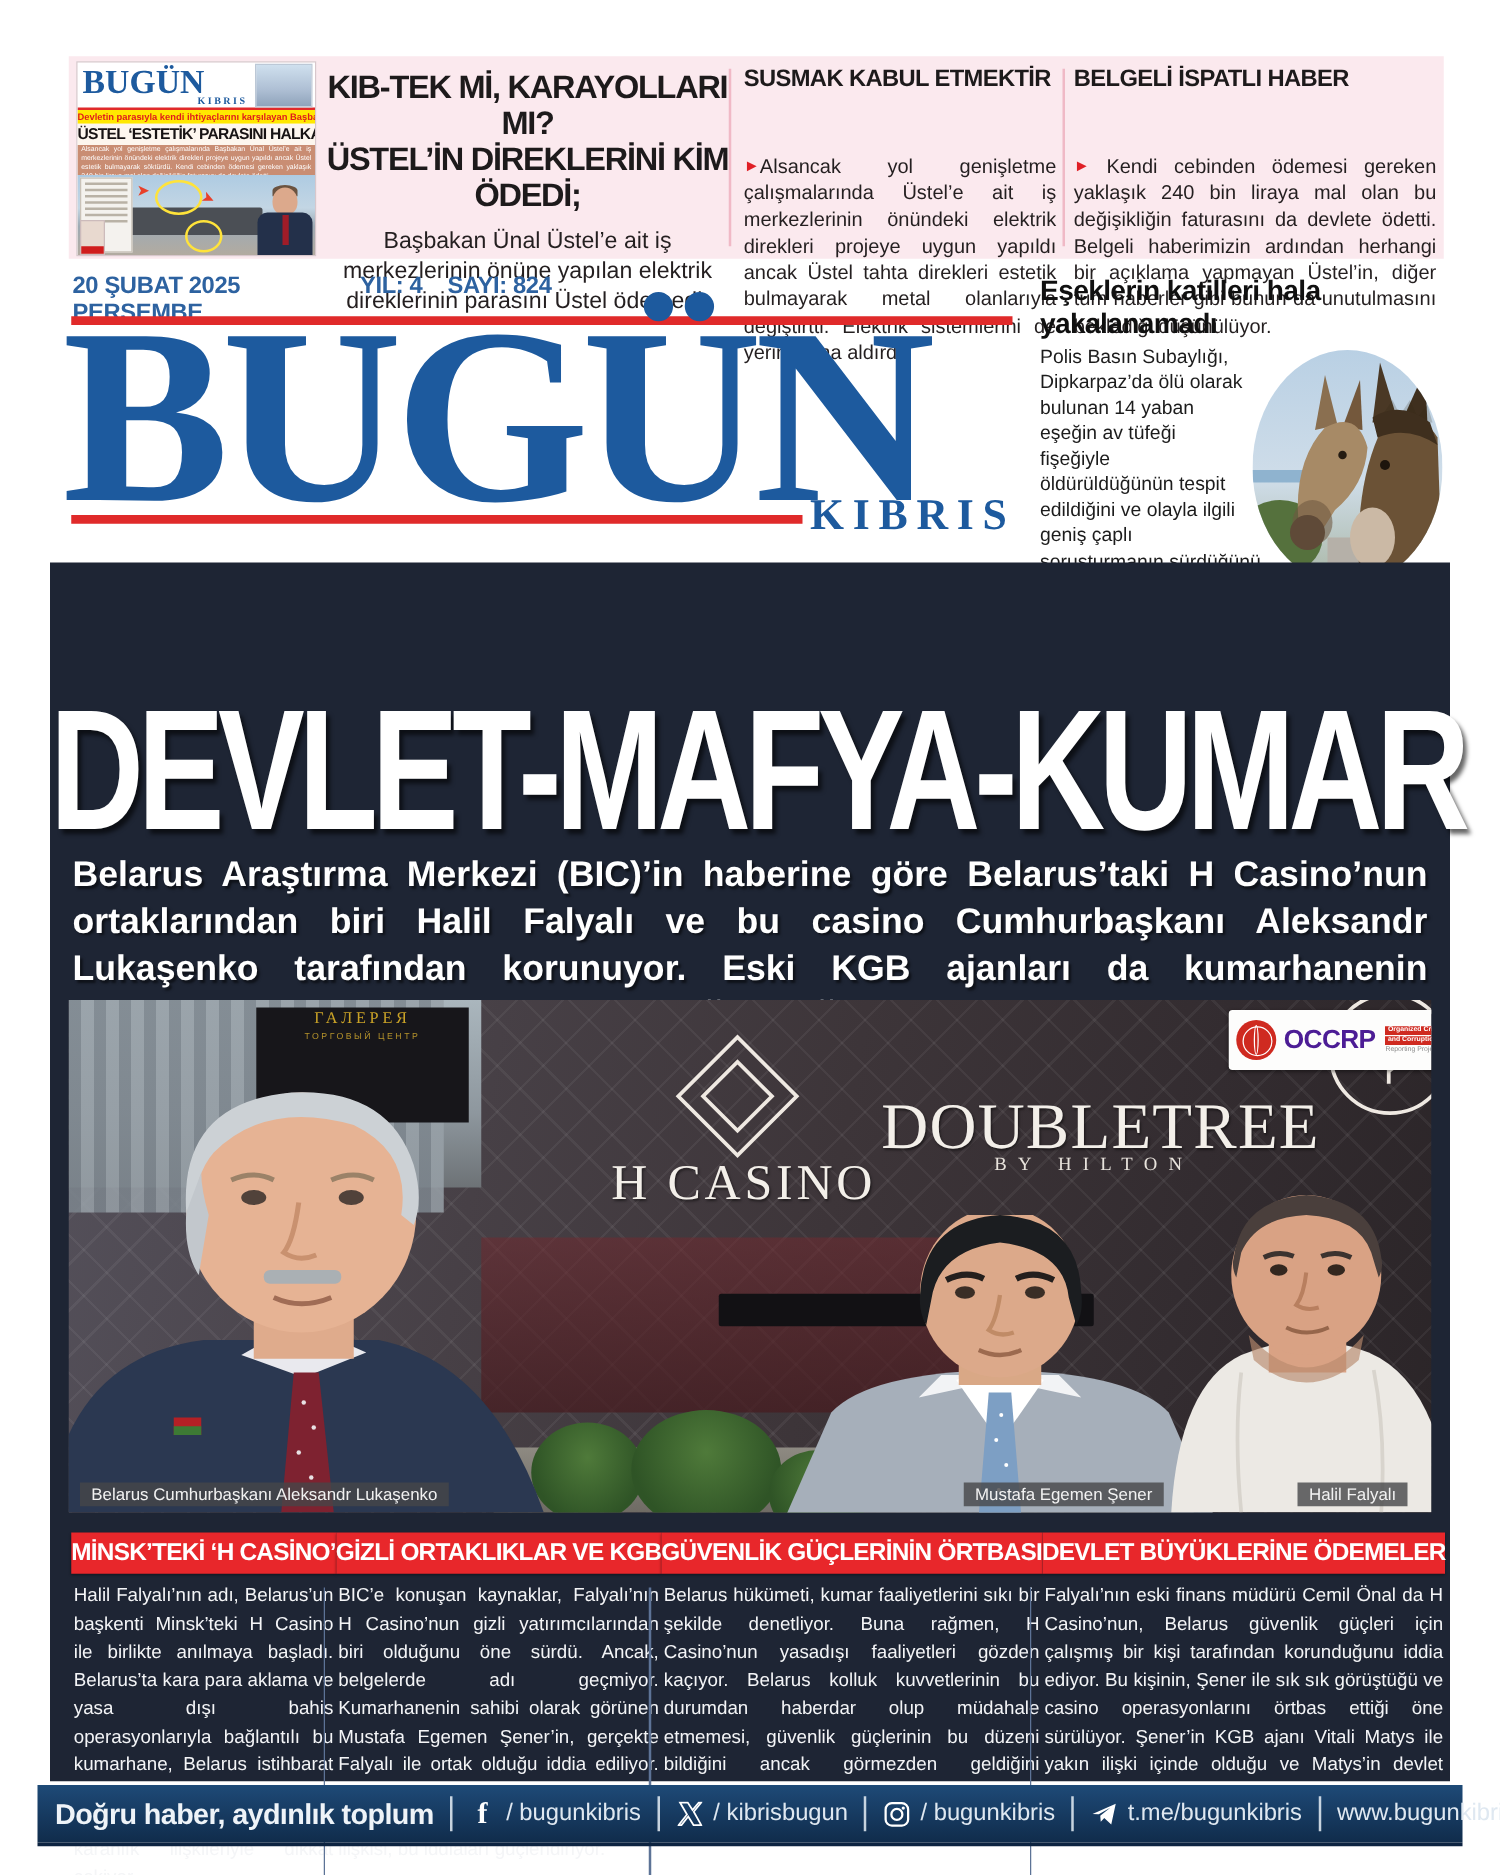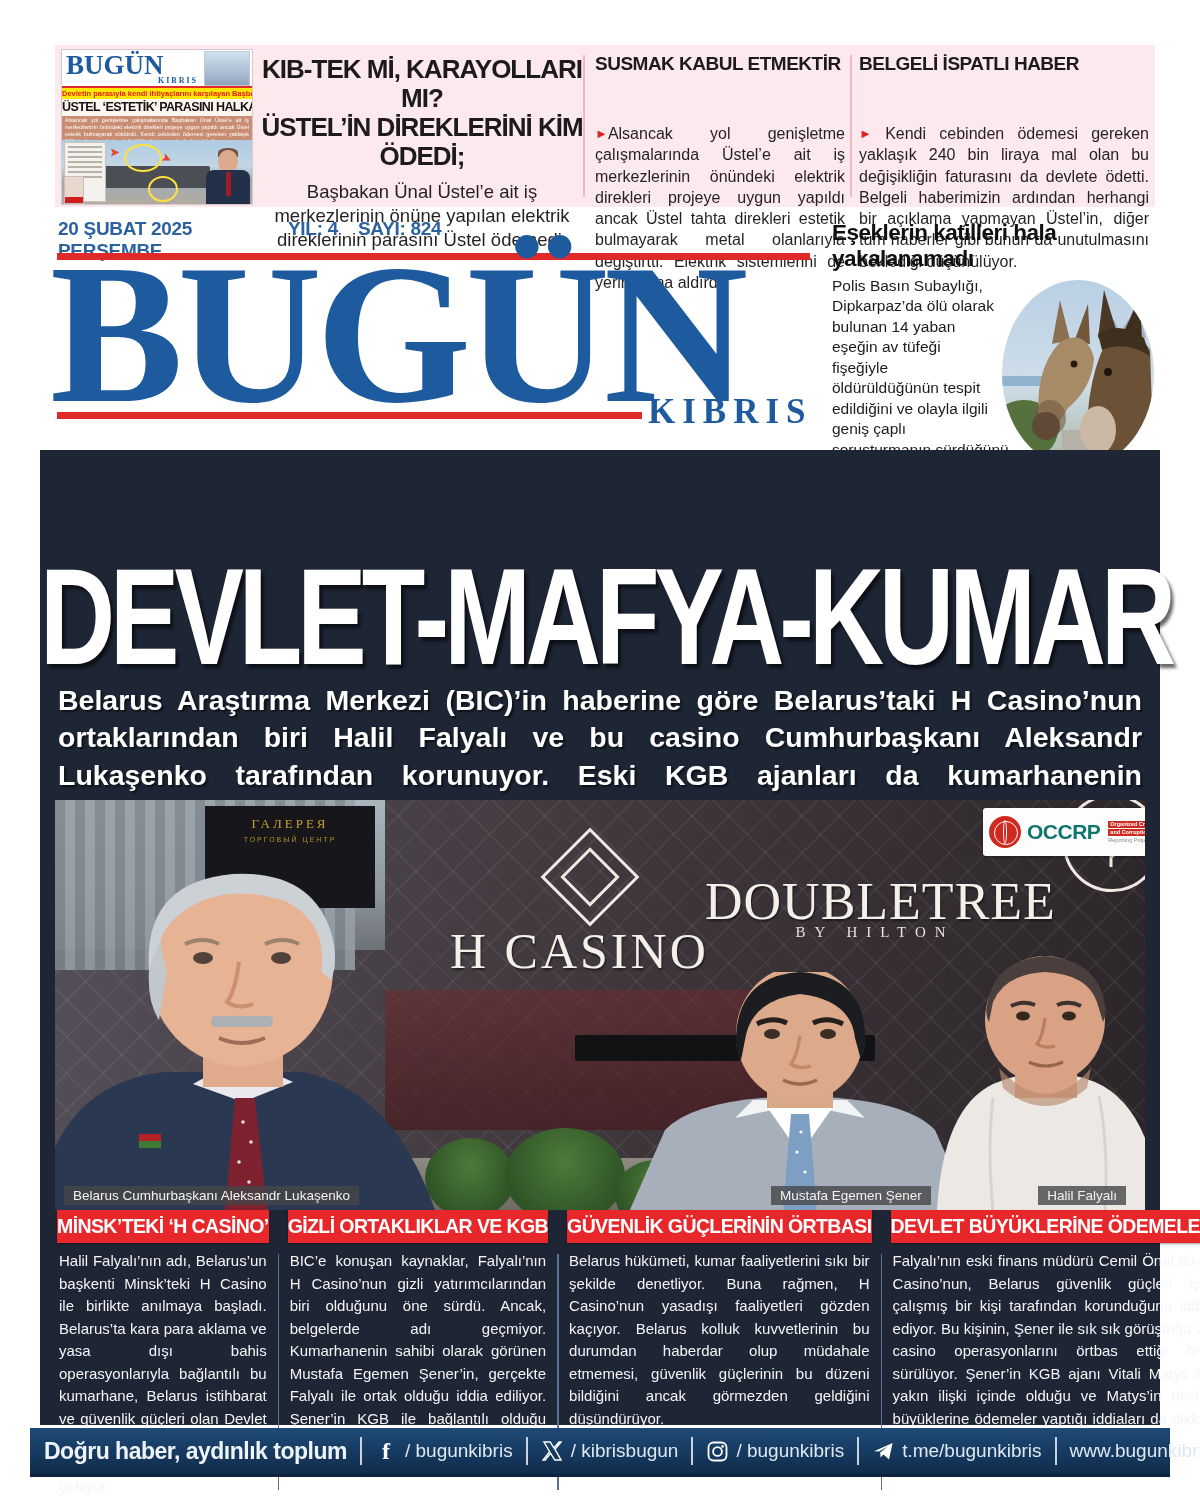--- a/index.html
+++ b/index.html
@@ -64,48 +64,48 @@
   .subhead{left:30px;top:196px;width:1060px;text-align:center;color:#fff;font-weight:bold;font-size:28.5px;text-shadow:2px 2px 2px rgba(0,0,0,.55);}
   .lede{left:18px;top:232px;width:1084px;color:#fff;font-weight:bold;font-size:28.5px;line-height:1.31;text-align:justify;text-align-last:center;text-shadow:2px 2px 2px rgba(0,0,0,.55);}
 
   
   .photo{left:15px;top:350px;width:1090px;height:410px;background:
       repeating-linear-gradient(45deg,rgba(255,255,255,0.05) 0 2px,transparent 2px 26px),
       repeating-linear-gradient(-45deg,rgba(255,255,255,0.05) 0 2px,transparent 2px 26px),
       linear-gradient(100deg,#54505a 0%,#474046 30%,#3d3539 55%,#332c30 80%,#2b2528 100%);overflow:hidden;}
   .ph-sky{position:absolute;left:0;top:0;width:330px;height:150px;background:linear-gradient(180deg,#aab6bd 0%,#8e979e 60%,#6d7276 100%);}
   .ph-glass{position:absolute;left:0;top:0;width:300px;height:170px;background:repeating-linear-gradient(90deg,#7d868e 0 10px,#98a1a8 10px 20px);opacity:.85;}
-  .ph-galleria{position:absolute;left:150px;top:6px;width:170px;height:92px;background:#17161a;color:#c9a227;text-align:center;padding-top:10px;}
+  .ph-galleria{position:absolute;left:150px;top:6px;width:170px;height:92px;background:#17161a;color:#c9a227;text-align:center;}
   .ph-galleria .g1{font-family:"Liberation Serif",serif;font-size:13px;letter-spacing:3px;}
   .ph-galleria .g2{font-size:7px;letter-spacing:2px;margin-top:4px;color:#b3912b;}
   .ph-maroon{position:absolute;left:330px;top:190px;width:420px;height:140px;background:linear-gradient(180deg,rgba(112,42,48,.55),rgba(70,28,32,.75));}
   .ph-canopy{position:absolute;left:520px;top:235px;width:300px;height:26px;background:#121114;border-radius:2px;}
   .ph-green{position:absolute;background:radial-gradient(ellipse at 50% 35%,#4f7a3a,#2f5426 70%);border-radius:50%;}
   .ph-drive{position:absolute;left:340px;bottom:0;width:560px;height:52px;background:linear-gradient(180deg,#8e8a82,#6f6b64);}
   .diamond-logo{position:absolute;left:500px;top:42px;width:64px;height:64px;border:3px solid #efe9e2;transform:rotate(45deg);display:flex;align-items:center;justify-content:center;}
   .diamond-logo i{display:block;width:36px;height:36px;border:3px solid #efe9e2;}
-  .sign-casino{position:absolute;left:395px;top:122px;width:290px;font-family:"Liberation Serif",serif;font-size:50px;color:#f3efe9;letter-spacing:3px;text-shadow:1px 2px 2px rgba(0,0,0,.5);}
+  .sign-casino{position:absolute;left:395px;top:122px;width:290px;text-align:center;font-family:"Liberation Serif",serif;font-size:40px;color:#f3efe9;letter-spacing:3px;text-shadow:1px 2px 2px rgba(0,0,0,.5);}
   .sign-dt{position:absolute;left:650px;top:72px;width:330px;text-align:center;font-family:"Liberation Serif",serif;font-size:52px;color:#f3efe9;letter-spacing:1px;text-shadow:1px 2px 2px rgba(0,0,0,.5);}
   .sign-bh{position:absolute;left:700px;top:124px;width:240px;text-align:center;font-family:"Liberation Serif",serif;font-size:15px;color:#e8e3dc;letter-spacing:9px;}
   .tree-circle{position:absolute;left:1008px;top:-6px;width:92px;height:92px;border:3px solid #efe9e2;border-radius:50%;overflow:hidden;}
   .tree-circle svg{position:absolute;left:8px;top:10px;}
   .occrp{position:absolute;left:928px;top:8px;width:166px;height:48px;background:#fdfdfc;border-radius:3px;box-shadow:0 1px 3px rgba(0,0,0,.4);display:flex;align-items:center;padding:0 6px;box-sizing:border-box;}
   .occrp-globe{width:32px;height:32px;border-radius:50%;background:#cf2a20;position:relative;flex:0 0 auto;}
   .occrp-globe::before{content:"";position:absolute;left:5px;top:5px;width:22px;height:22px;border:1.5px solid #fff;border-radius:50%;}
   .occrp-globe::after{content:"";position:absolute;left:14px;top:4px;width:4px;height:24px;border:1.5px solid #fff;border-radius:50%;box-sizing:border-box;}
-  .occrp-name{font-weight:bold;font-size:21px;color:#0f766e;margin:0 4px 0 6px;letter-spacing:-0.5px;}
+  .occrp-name{font-weight:bold;font-size:21px;color:#4c1d95;margin:0 4px 0 6px;letter-spacing:-0.5px;}
   .occrp-bar{width:3px;height:30px;background:#cf2a20;margin-right:4px;}
   .occrp-tag{display:flex;flex-direction:column;gap:1px;}
   .occrp-tag .chip{background:#cf2a20;color:#fff;font-size:5.5px;font-weight:bold;padding:0 2px;line-height:7px;white-space:nowrap;}
   .occrp-tag .gray{color:#8a8a8a;font-size:5.5px;line-height:7px;white-space:nowrap;}
   .person{position:absolute;}
   .caption{position:absolute;bottom:5px;background:rgba(70,70,72,.8);color:#f2f2f2;font-size:13.5px;padding:2px 9px;white-space:nowrap;}
 
   
-  .cols{left:0;top:760px;width:1120px;height:215px;display:grid;grid-template-columns:1fr 1fr 1fr 1fr;gap:19px;padding:0 17px;box-sizing:border-box;}
+  .cols{left:0;top:760px;width:1120px;height:215px;display:grid;grid-template-columns:1fr 1fr 1fr 1fr;padding:16px 17px;box-sizing:border-box;}
   .col{position:relative;}
   .col:not(:first-child)::before{content:"";position:absolute;left:-10px;top:44px;bottom:8px;width:1.5px;background:#5d7396;}
   .col .hdr{height:33px;background:#e8272b;color:#fff;font-weight:bold;font-size:19.5px;letter-spacing:-0.6px;display:flex;align-items:center;justify-content:center;white-space:nowrap;box-shadow:0 1px 2px rgba(0,0,0,.4);}
   .col .bdy{margin-top:7px;color:#f4f5f7;font-size:15px;line-height:1.5;text-align:justify;padding:0 2px;}
 
   
   .footer{left:30px;top:1428px;width:1140px;height:49px;background:linear-gradient(180deg,#1e4a77 0%,#16395f 55%,#102c4b 100%);display:flex;align-items:center;padding:0 14px;box-sizing:border-box;color:#eef3f8;border-bottom:3px solid #0c2340;}
   .foot-slogan{font-weight:bold;font-size:23px;letter-spacing:-0.5px;white-space:nowrap;}
   .fsep{width:2px;height:28px;background:rgba(230,238,246,.85);margin:0 13px;flex:0 0 auto;}
   .fitem{display:flex;align-items:center;gap:8px;font-size:19px;color:#dfe8f1;white-space:nowrap;}

